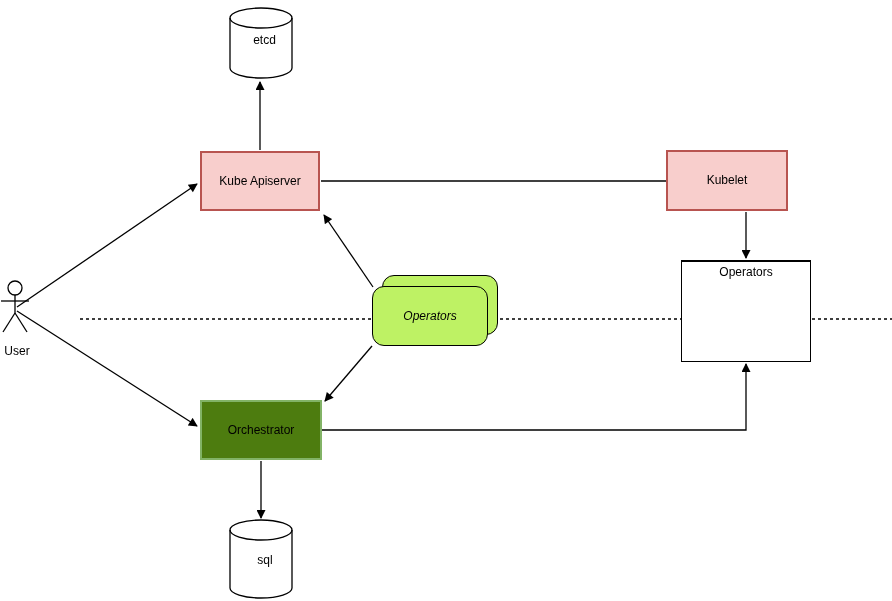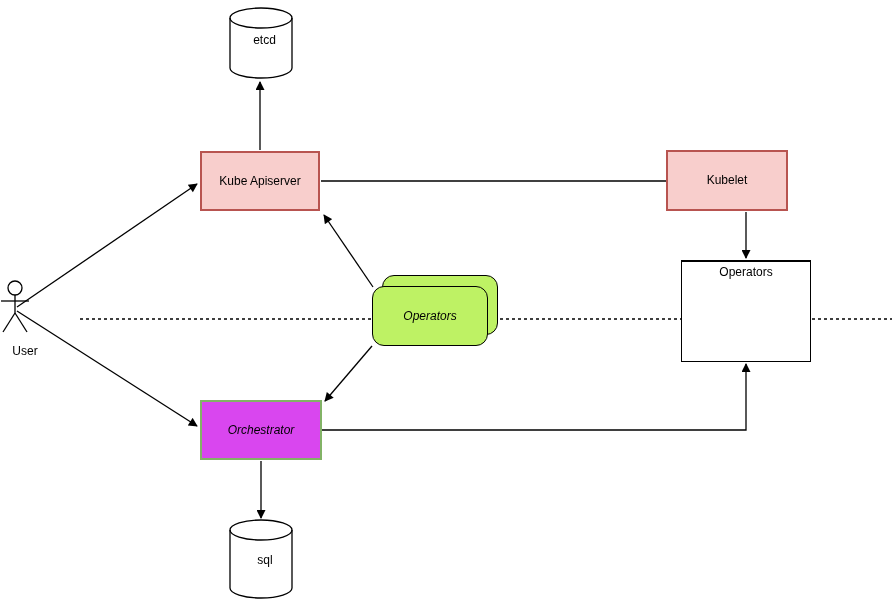--- a/index.html
+++ b/index.html
@@ -17,21 +17,21 @@
   .node {
     position: absolute;
     box-sizing: border-box;
     display: flex;
     align-items: center;
     justify-content: center;
     text-align: center;
     line-height: 1.2;
   }
   .node-red    { background: #f8cecc; border: 2px solid #b85450; }
-  .node-green  { background: #d946ef; border: 2px solid #82b366; font-style: italic; }
+  .node-green  { background: #4d7c0f; border: 2px solid #82b366; }
   .node-plain  { background: #bef264; border: 1.5px solid #000000; font-style: italic; }
   .rounded     { border-radius: 12px; }
   .kube-apiserver { left: 200px; top: 151px; width: 120px; height: 60px; }
   .kubelet        { left: 666px; top: 150px; width: 122px; height: 61px; }
   .orchestrator   { left: 200px; top: 400px; width: 122px; height: 60px; }
   .operators-back  { left: 382px; top: 275px; width: 116px; height: 60px; }
   .operators-front { left: 372px; top: 286px; width: 116px; height: 60px; }
   .stack {
     position: absolute;
     left: 681px; top: 260px; width: 130px; height: 102px;
@@ -50,21 +50,21 @@
   .stack-row.top    { height: 19px; border-bottom: 1.5px solid #000000; }
   .stack-row.middle { flex: 1; }
   .stack-row.bottom { height: 21px; border-top: 1.5px solid #000000; }
   .shape-label {
     position: absolute;
     text-align: center;
     pointer-events: none;
   }
   .etcd-label { left: 230px; top: 33px;  width: 69px; }
   .sql-label  { left: 230px; top: 553px; width: 70px; }
-  .user-label { left: 8px;   top: 344px; width: 34px; }
+  .user-label { left: 0px;   top: 344px; width: 34px; }
 </style>
 </head>
 <body>
 
 <div id="canvas">
 
   <svg id="edge-layer" width="892" height="601" viewBox="0 0 892 601">
     <defs>
       <marker id="arrowhead" viewBox="0 0 10 10" refX="9" refY="5" markerWidth="11" markerHeight="9" orient="auto" markerUnits="userSpaceOnUse">
         <path d="M0,0 L10,5 L0,10 Z" fill="#000000"></path>

